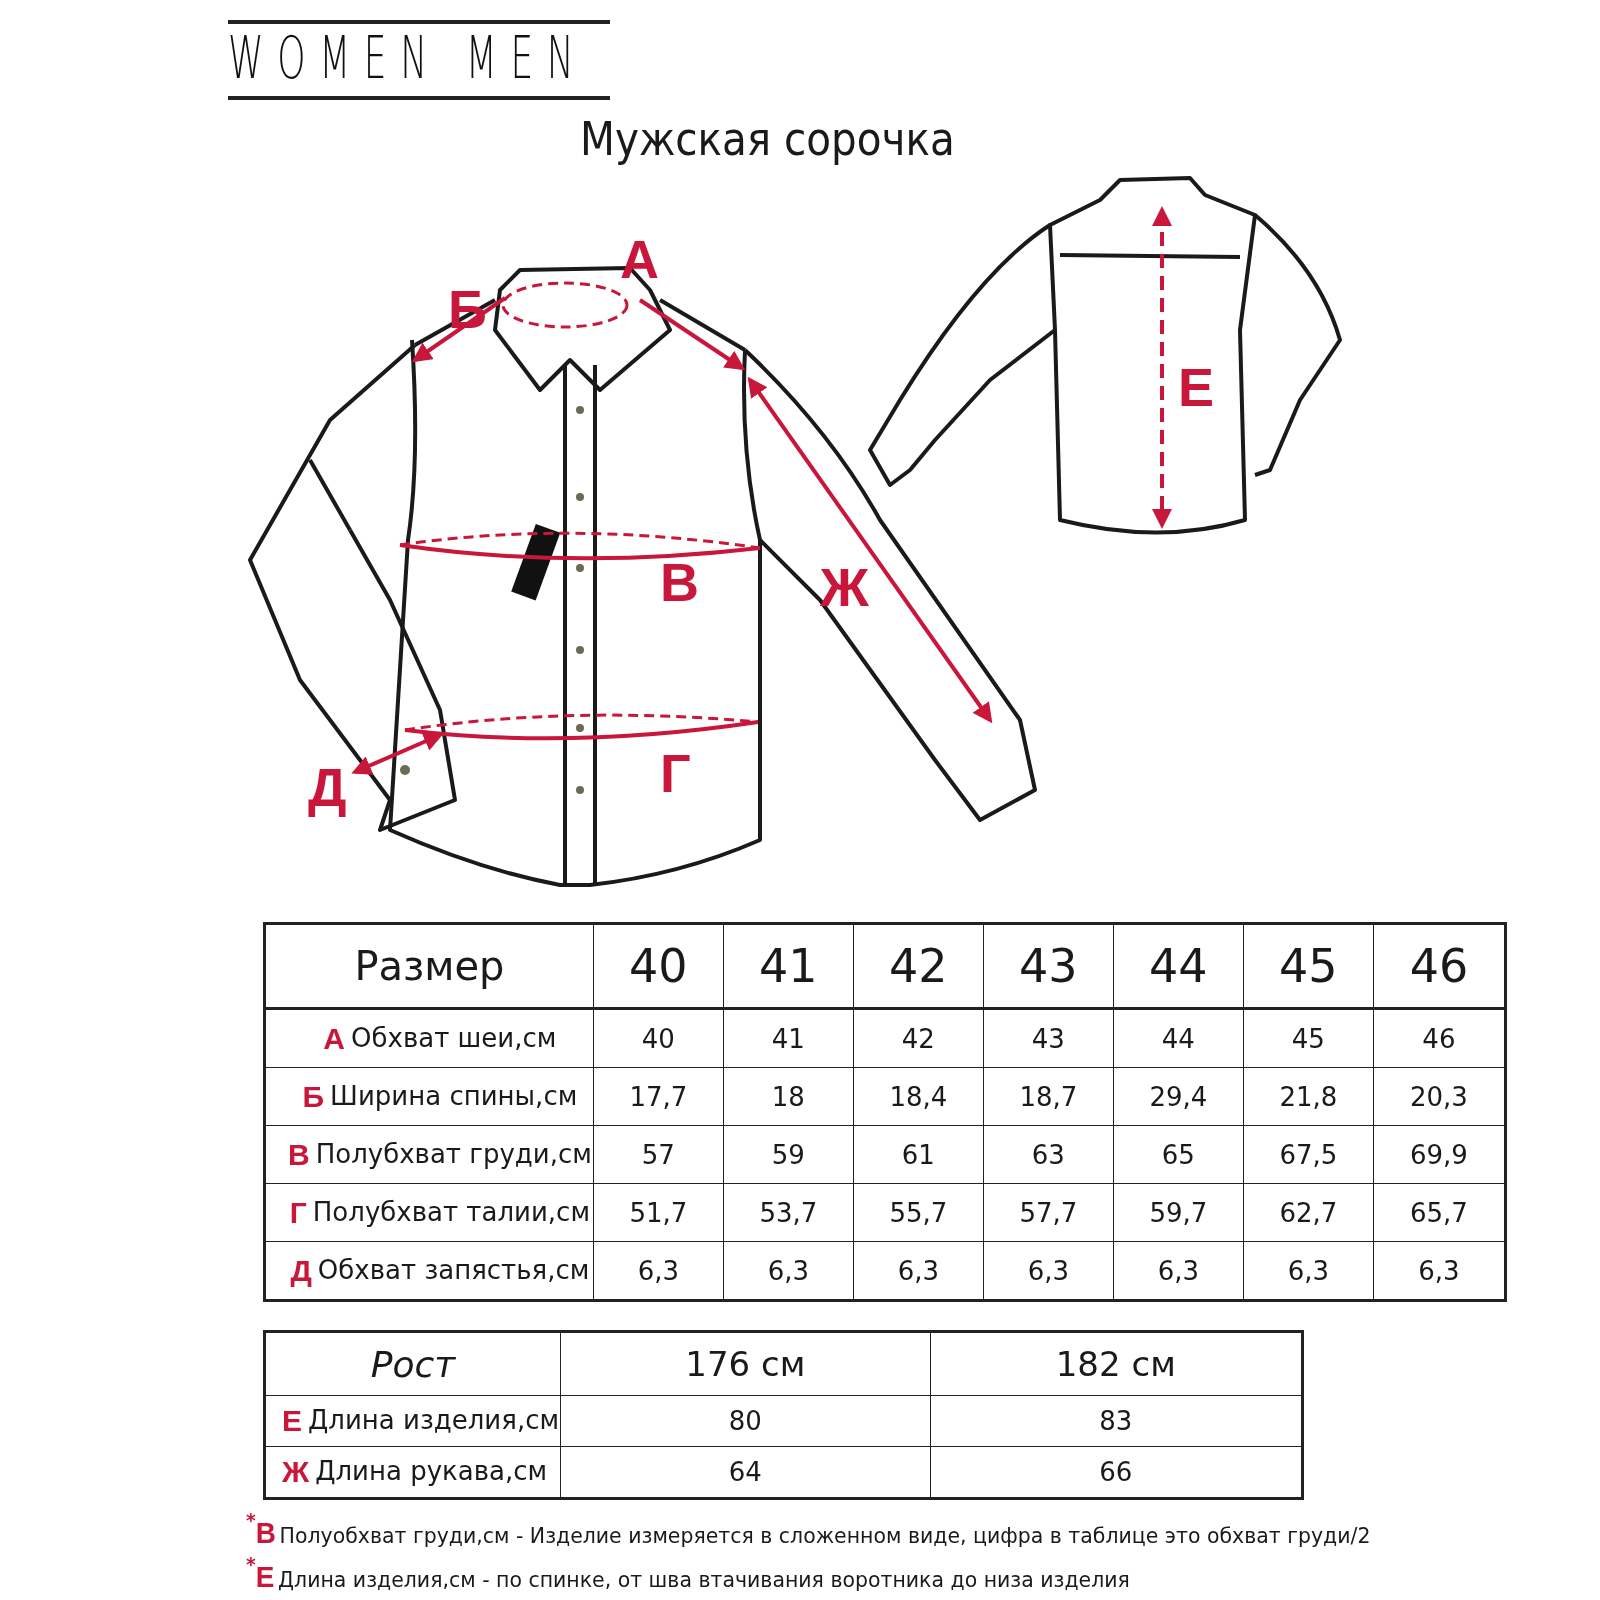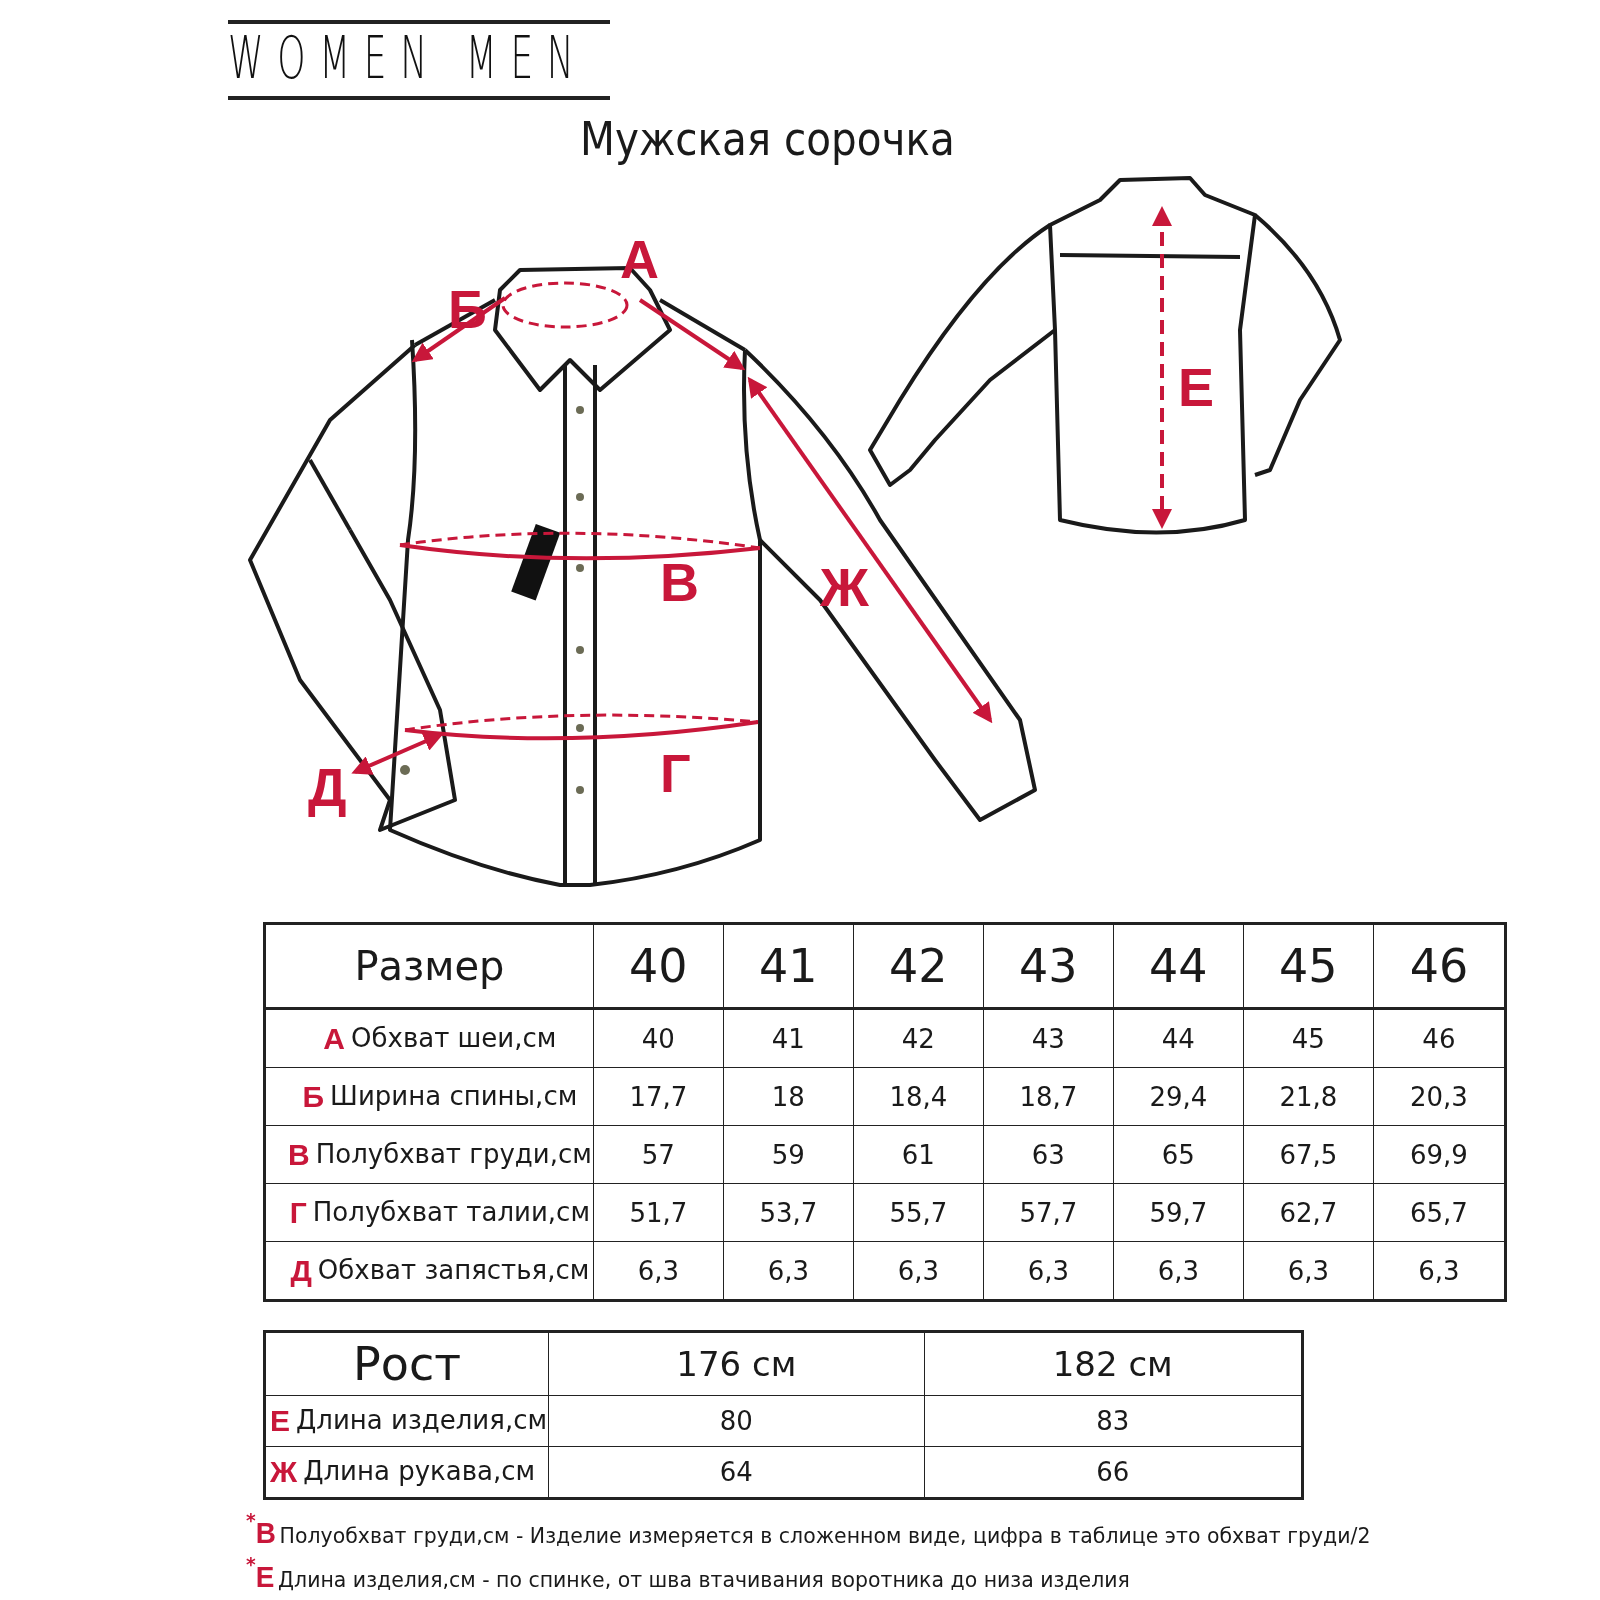--- a/index.html
+++ b/index.html
@@ -15,23 +15,23 @@
   td { border:1.5px solid #222; text-align:center; font-family:"DejaVu Sans", sans-serif; color:#1a1a1a; }
   .size-table { left:263px; top:922px; width:1244px; border:3px solid #222; }
   .size-table tr.head td { height:80px; font-size:46px; }
   .size-table tr.head td.hlabel { font-size:40px; text-align:center; }
   .size-table tr.row td { height:55px; font-size:26px; }
   .size-table td.lab { width:274px; text-align:center; padding-left:22px; font-size:21px; white-space:nowrap; }
   .size-table tr.head td { border-bottom:3px solid #222; }
   .lett { color:#C8173A; font-weight:bold; font-family:"Liberation Sans", sans-serif; font-size:30px; margin-right:6px; vertical-align:-2px; }
   .height-table { left:263px; top:1330px; width:1041px; border:3px solid #222; }
   .height-table tr.head td { height:60px; font-size:34px; }
-  .height-table tr.head td.hlabel { font-size:46px; }
+  .height-table tr.head td.hlabel { font-size:36px;font-style:italic; }
   .height-table tr.row td { height:48px; font-size:26px; }
-  .height-table td.lab { width:274px; text-align:left; padding-left:4px; font-size:21px; white-space:nowrap;margin-left:44px; }
+  .height-table td.lab { width:274px; text-align:left; padding-left:16px; font-size:21px; white-space:nowrap;margin-left:44px; }
   .note { position:absolute; left:246px; font-size:22px; font-family:"DejaVu Sans", sans-serif; color:#1a1a1a; white-space:nowrap; transform:scaleX(0.93); transform-origin:left center; }
   .note .star { color:#C8173A; font-weight:bold; font-size:20px; vertical-align:top; position:relative; top:-8px; }
   .note .nl { color:#C8173A; font-weight:bold; font-family:"Liberation Sans", sans-serif; font-size:30px; margin-right:4px; }
 </style>
 </head>
 <body>
 
 <div class="logo">
   <div class="bar"></div>
   <div class="txt">WOMEN MEN</div>

